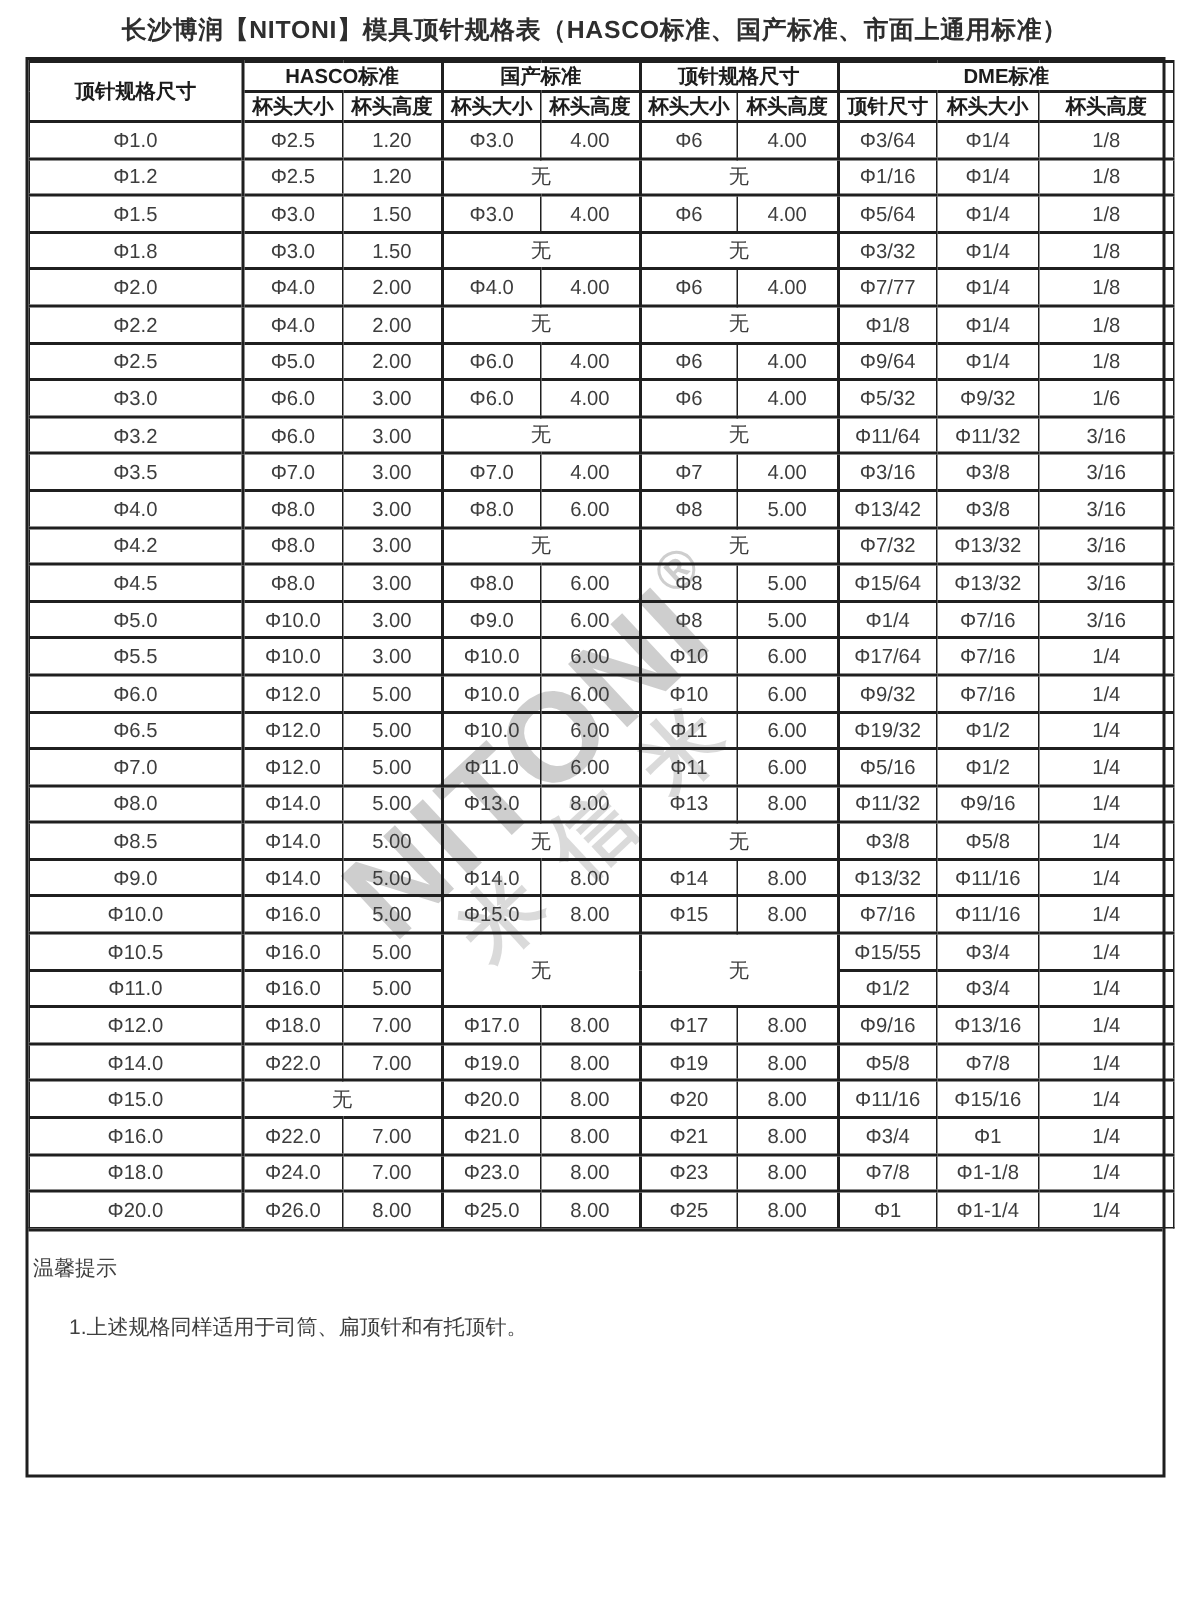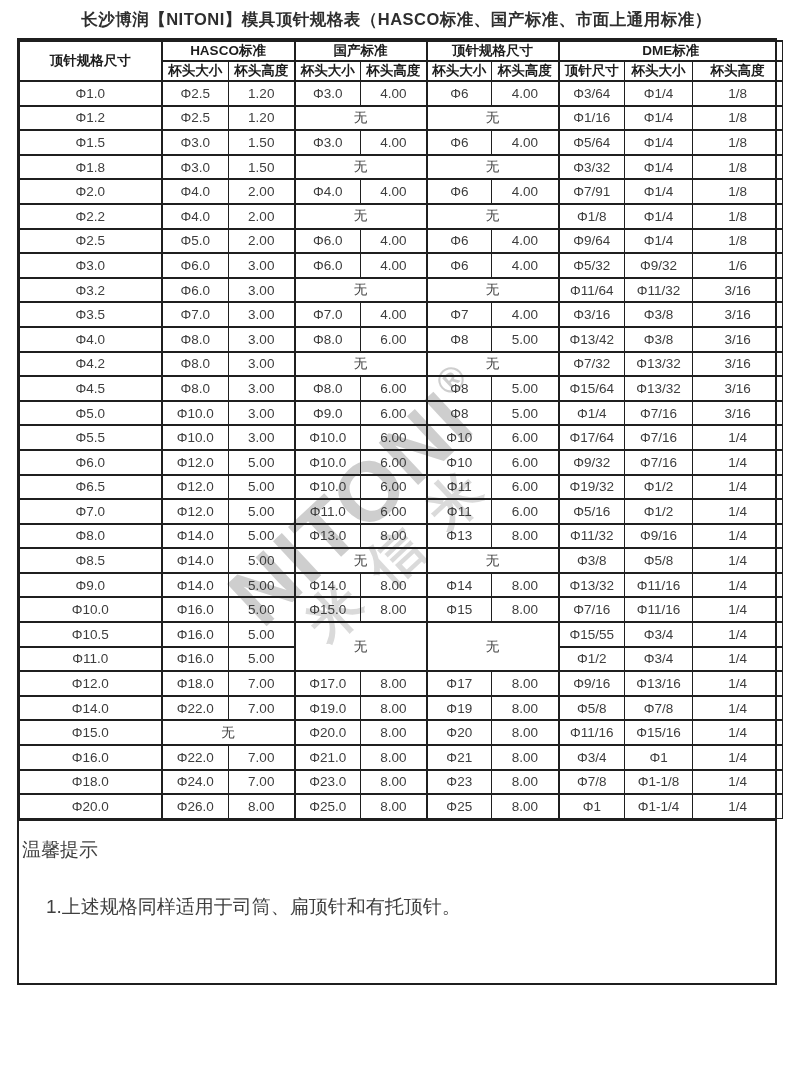--- a/index.html
+++ b/index.html
@@ -88,25 +88,25 @@
     color: #3d3d3d;
   }
   .gb { border-left-width: 2px !important; }
 
   .notes {
     position: relative;
     z-index: 1;
     border-top: 2px solid #1f1f1f;
     height: 164px;
     padding: 16px 8px 20px 3px;
-    font-size: 19px;
+    font-size: 14px;
     color: #3f3f3f;
     background: transparent;
   }
-  .notes .note-item { margin-top: 31px; padding-left: 24px; }
+  .notes .note-item { margin-top: 21px; padding-left: 24px; }
 </style>
 </head>
 <body>
 
 <div class="page">
 
   <div class="title">长沙博润【NITONI】模具顶针规格表（HASCO标准、国产标准、市面上通用标准）</div>
 
   <div class="box">
 
@@ -196,21 +196,21 @@
             <td>1/8</td>
           </tr>
           <tr>
             <td>Φ2.0</td>
             <td class="gb">Φ4.0</td>
             <td>2.00</td>
             <td class="gb">Φ4.0</td>
             <td>4.00</td>
             <td class="gb">Φ6</td>
             <td>4.00</td>
-            <td class="gb">Φ7/91</td>
+            <td class="gb">Φ7/77</td>
             <td>Φ1/4</td>
             <td>1/8</td>
           </tr>
           <tr>
             <td>Φ2.2</td>
             <td class="gb">Φ4.0</td>
             <td>2.00</td>
             <td colspan="2" class="gb">无</td>
             <td colspan="2" class="gb">无</td>
             <td class="gb">Φ1/8</td>

